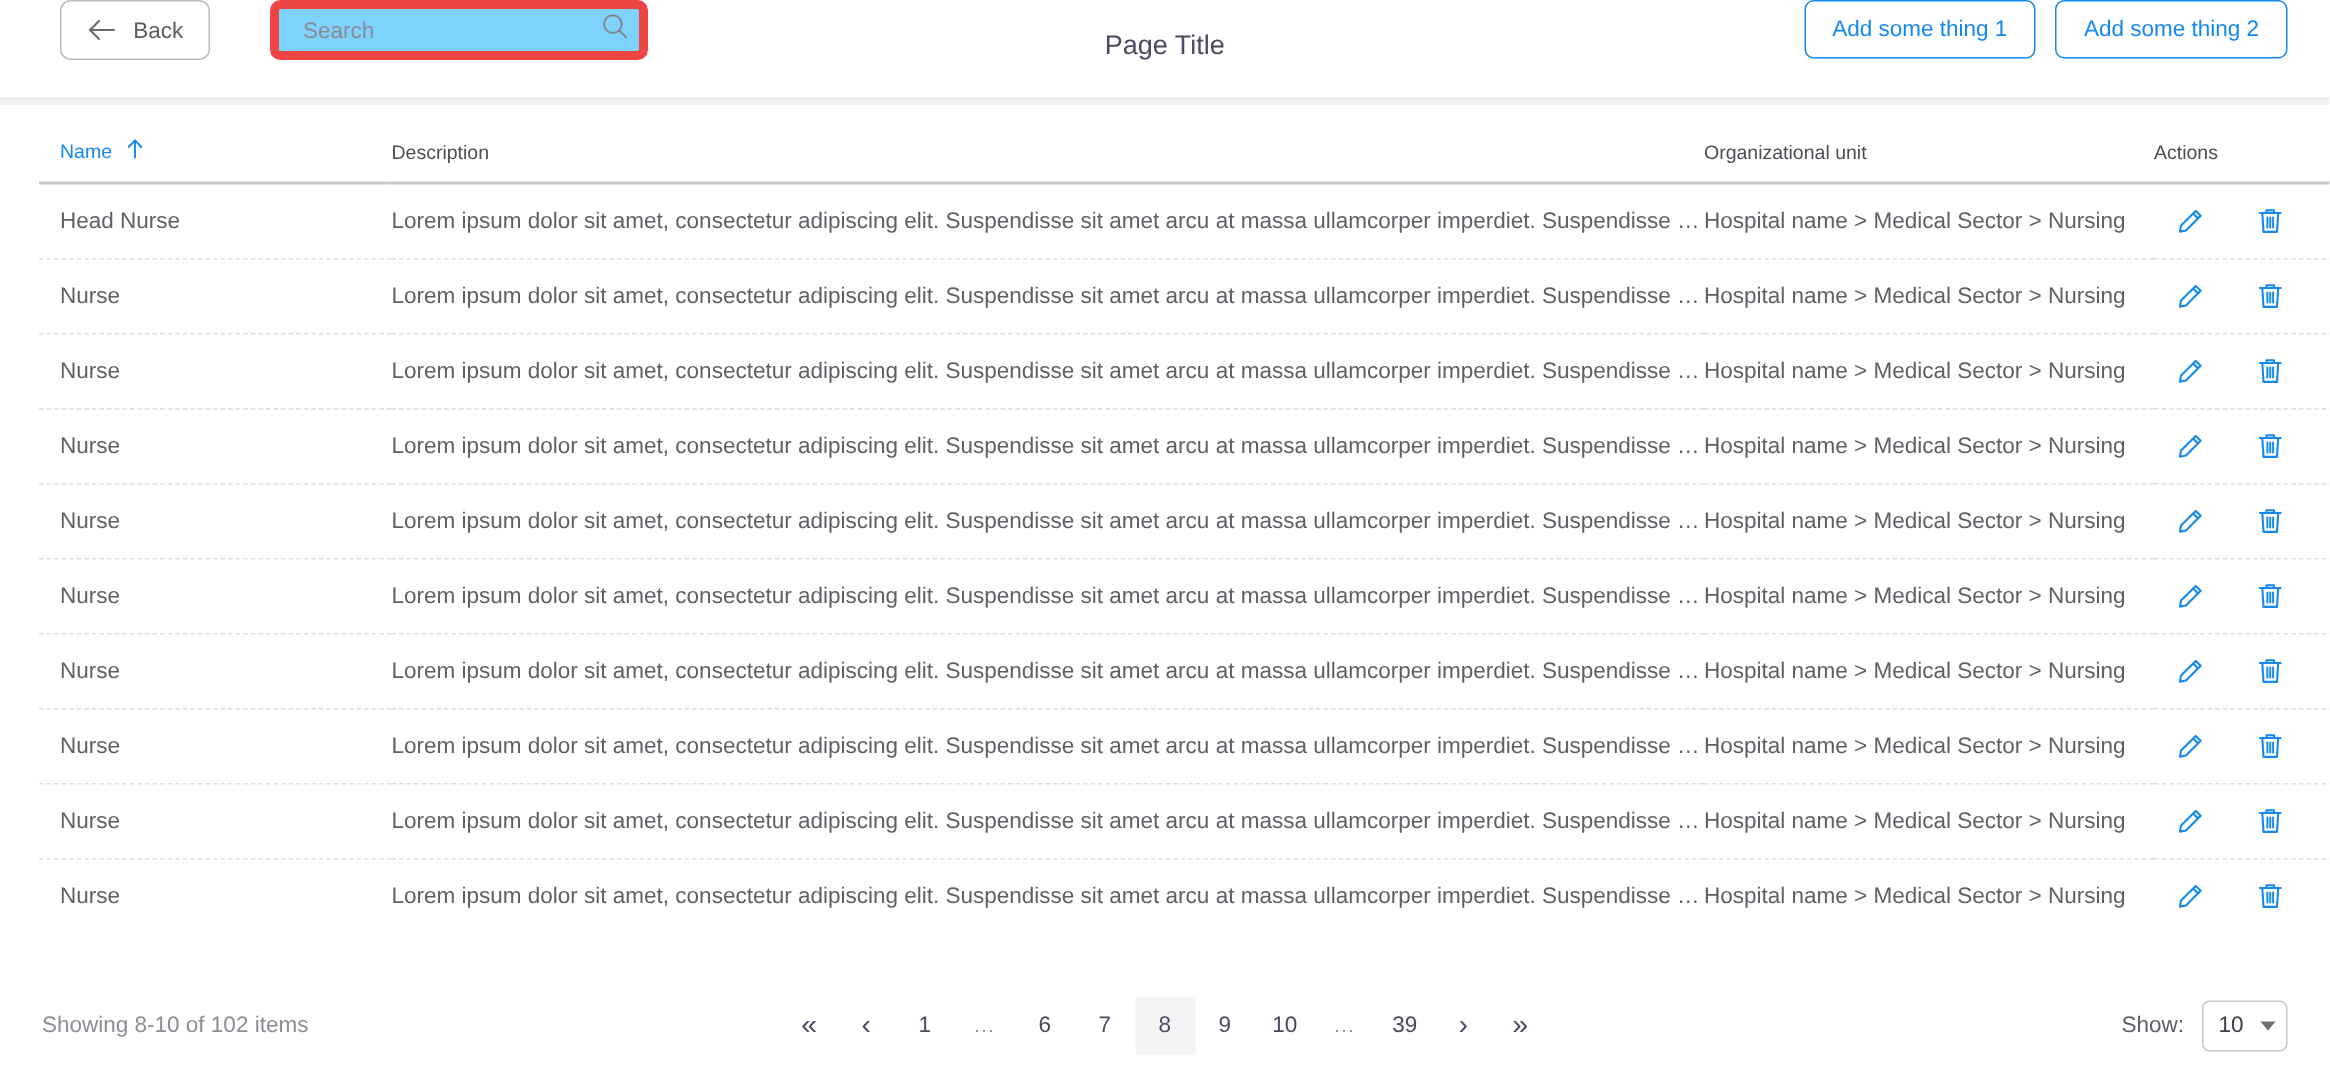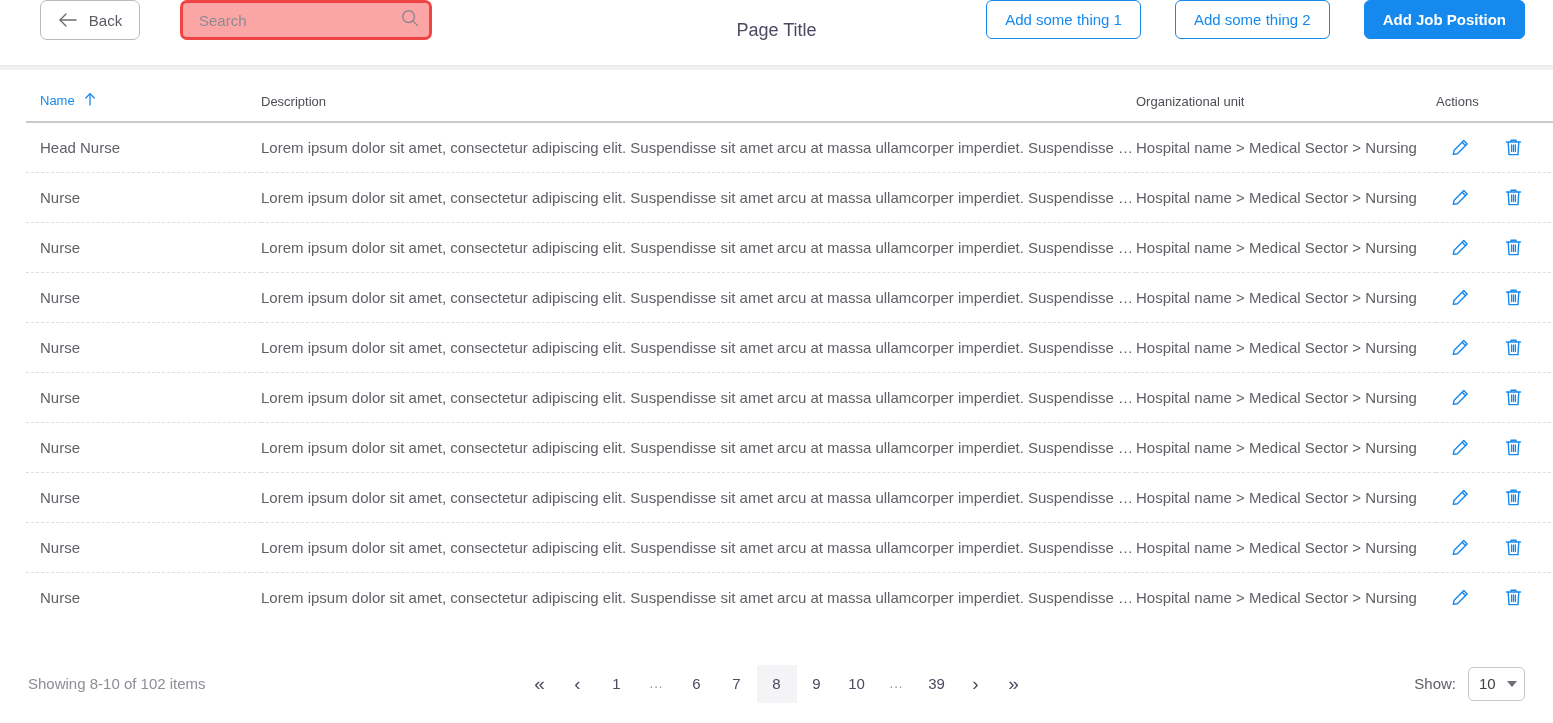--- a/index.html
+++ b/index.html
@@ -40,23 +40,23 @@
 
   .search-wrap {
     position: relative;
     margin-left: 40px;
     width: 252px;
     height: 40px;
   }
   .search-input {
     width: 100%;
     height: 100%;
-    border: 3px solid #ef4444;
+    border: 6px solid #ef4444;
     border-radius: 7px;
-    background: #fca5a5;
+    background: #7dd3fc;
     padding: 0 44px 0 16px;
     font-family: "Liberation Sans", sans-serif;
     font-size: 15px;
     color: #4a4a52;
     outline: none;
   }
   .search-input::placeholder { color: #8b8b93; }
   .search-icon {
     position: absolute;
     right: 13px;
@@ -72,21 +72,21 @@
     text-align: center;
     font-size: 18px;
     color: #4a4a61;
     pointer-events: none;
   }
 
   .top-actions {
     margin-left: auto;
     display: flex;
     align-items: center;
-    gap: 34px;
+    gap: 13px;
     position: relative;
     z-index: 2;
   }
   .btn {
     height: 39px;
     border-radius: 6px;
     font-family: "Liberation Sans", sans-serif;
     font-size: 15px;
     cursor: pointer;
     white-space: nowrap;
@@ -248,21 +248,20 @@
         <path d="M11.9 11.9 L16.6 16.6" stroke="#84848c" stroke-width="1.3" stroke-linecap="round"></path>
       </svg>
     </span>
   </div>
 
   <div class="page-title">Page Title</div>
 
   <div class="top-actions">
     <button class="btn btn-outline">Add some thing 1</button>
     <button class="btn btn-outline">Add some thing 2</button>
-    <button class="btn btn-primary">Add Job Position</button>
   </div>
 </div>
 <div class="topbar-sep"></div>
 
 <div class="table-area">
   <table>
     <thead>
       <tr>
         <th class="col-name">
           <span class="sort-wrap">

